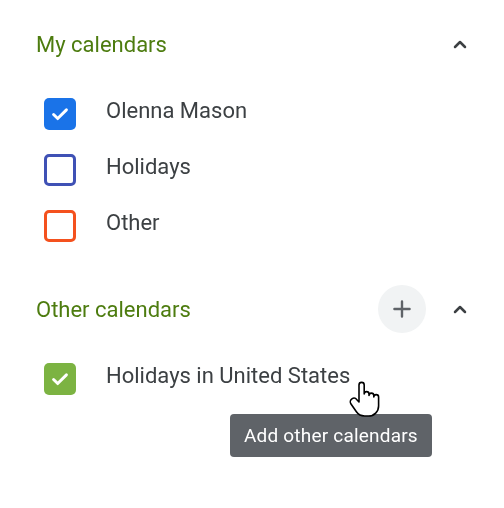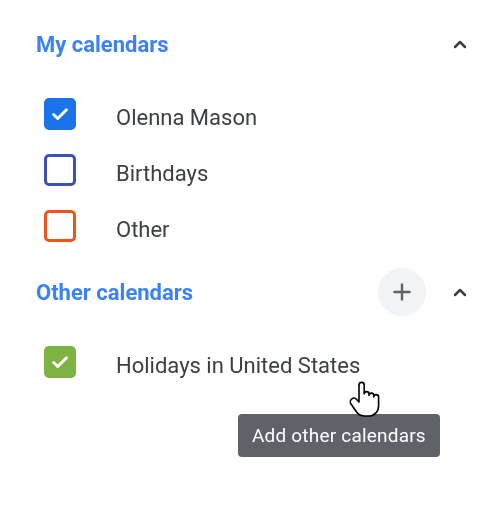--- a/index.html
+++ b/index.html
@@ -14,22 +14,22 @@
     }
     .section-header {
       display: flex;
       align-items: center;
       justify-content: space-between;
       margin-bottom: 22px;
       height: 40px;
     }
     .section-title {
       font-size: 22px;
-      font-weight: 700;
-      color: #3b82f6;
+      font-weight: 400;
+      color: #4d7c0f;
     }
     .header-actions {
       display: flex;
       align-items: center;
       gap: 10px;
     }
     .icon-btn {
       width: 48px;
       height: 48px;
       border-radius: 50%;
@@ -40,22 +40,22 @@
       background: transparent;
       cursor: pointer;
       color: #5f6368;
     }
     .icon-btn.hover-bg {
       background: #f1f3f4;
     }
     .cal-list { list-style: none; }
     .cal-item {
       display: flex;
-      align-items: flex-end;
-      gap: 40px;
+      align-items: flex-start;
+      gap: 30px;
       padding: 12px 8px;
     }
     .checkbox {
       width: 32px;
       height: 32px;
       border-radius: 5px;
       border: 3px solid;
       display: flex;
       align-items: center;
       justify-content: center;
@@ -64,21 +64,21 @@
     }
     .checkbox.checked {
       border: none;
     }
     .checkbox svg { display: block; }
     .cal-label {
       font-size: 22px;
       color: #3c4043;
       font-weight: 400;
     }
-    .section2 { margin-top: 18px; }
+    .section2 { margin-top: 35px; }
     .tooltip {
       position: absolute;
       background: #5f6368;
       color: #fff;
       font-size: 19px;
       padding: 10px 14px;
       border-radius: 4px;
       white-space: nowrap;
       pointer-events: none;
       letter-spacing: 0.2px;
@@ -106,21 +106,21 @@
   <li class="cal-item">
     <span class="checkbox checked" style="background:#1a73e8">
       <svg width="22" height="22" viewBox="0 0 24 24">
           <path d="M5 12.5l4.5 4.5L19 7.5" fill="none" stroke="#fff" stroke-width="3.2" stroke-linecap="round" stroke-linejoin="round"></path>
         </svg>
     </span>
     <span class="cal-label">Olenna Mason</span>
   </li>
   <li class="cal-item">
     <span class="checkbox" style="border-color:#3f51b5"></span>
-    <span class="cal-label">Birthdays</span>
+    <span class="cal-label">Holidays</span>
   </li>
   <li class="cal-item">
     <span class="checkbox" style="border-color:#f4511e"></span>
     <span class="cal-label">Other</span>
   </li>
 </ul>
 
 <div class="section-header section2">
   <span class="section-title">Other calendars</span>
   <div class="header-actions">
@@ -141,19 +141,19 @@
   <li class="cal-item">
     <span class="checkbox checked" style="background:#7cb342">
       <svg width="22" height="22" viewBox="0 0 24 24">
           <path d="M5 12.5l4.5 4.5L19 7.5" fill="none" stroke="#fff" stroke-width="3.2" stroke-linecap="round" stroke-linejoin="round"></path>
         </svg>
     </span>
     <span class="cal-label">Holidays in United States</span>
   </li>
 </ul>
 
-<div class="tooltip" style="left:238px; top:414px;">Add other calendars</div>
+<div class="tooltip" style="left:230px; top:414px;">Add other calendars</div>
 
 <div class="cursor-hand" style="left:348px; top:378px;">
   <svg width="34" height="40" viewBox="0 0 34 40">
     <path d="M11 20 V7 a2.6 2.6 0 0 1 5.2 0 V16 a2.4 2.4 0 0 1 4.8 0 V17.5 a2.4 2.4 0 0 1 4.8 0 V19 a2.4 2.4 0 0 1 4.8 0 V28 c0 5.5-4.5 10-10 10 h-4 c-3.2 0-6.3-1.5-8.2-4.2 L3 26 c-1.2-1.7-0.8-4 0.9-5.2 1.6-1.1 3.8-0.7 5 0.9 L11 24 Z" fill="#fff" stroke="#000" stroke-width="1.6" stroke-linejoin="round"></path>
   </svg>
 </div>
 
 </body></html>

